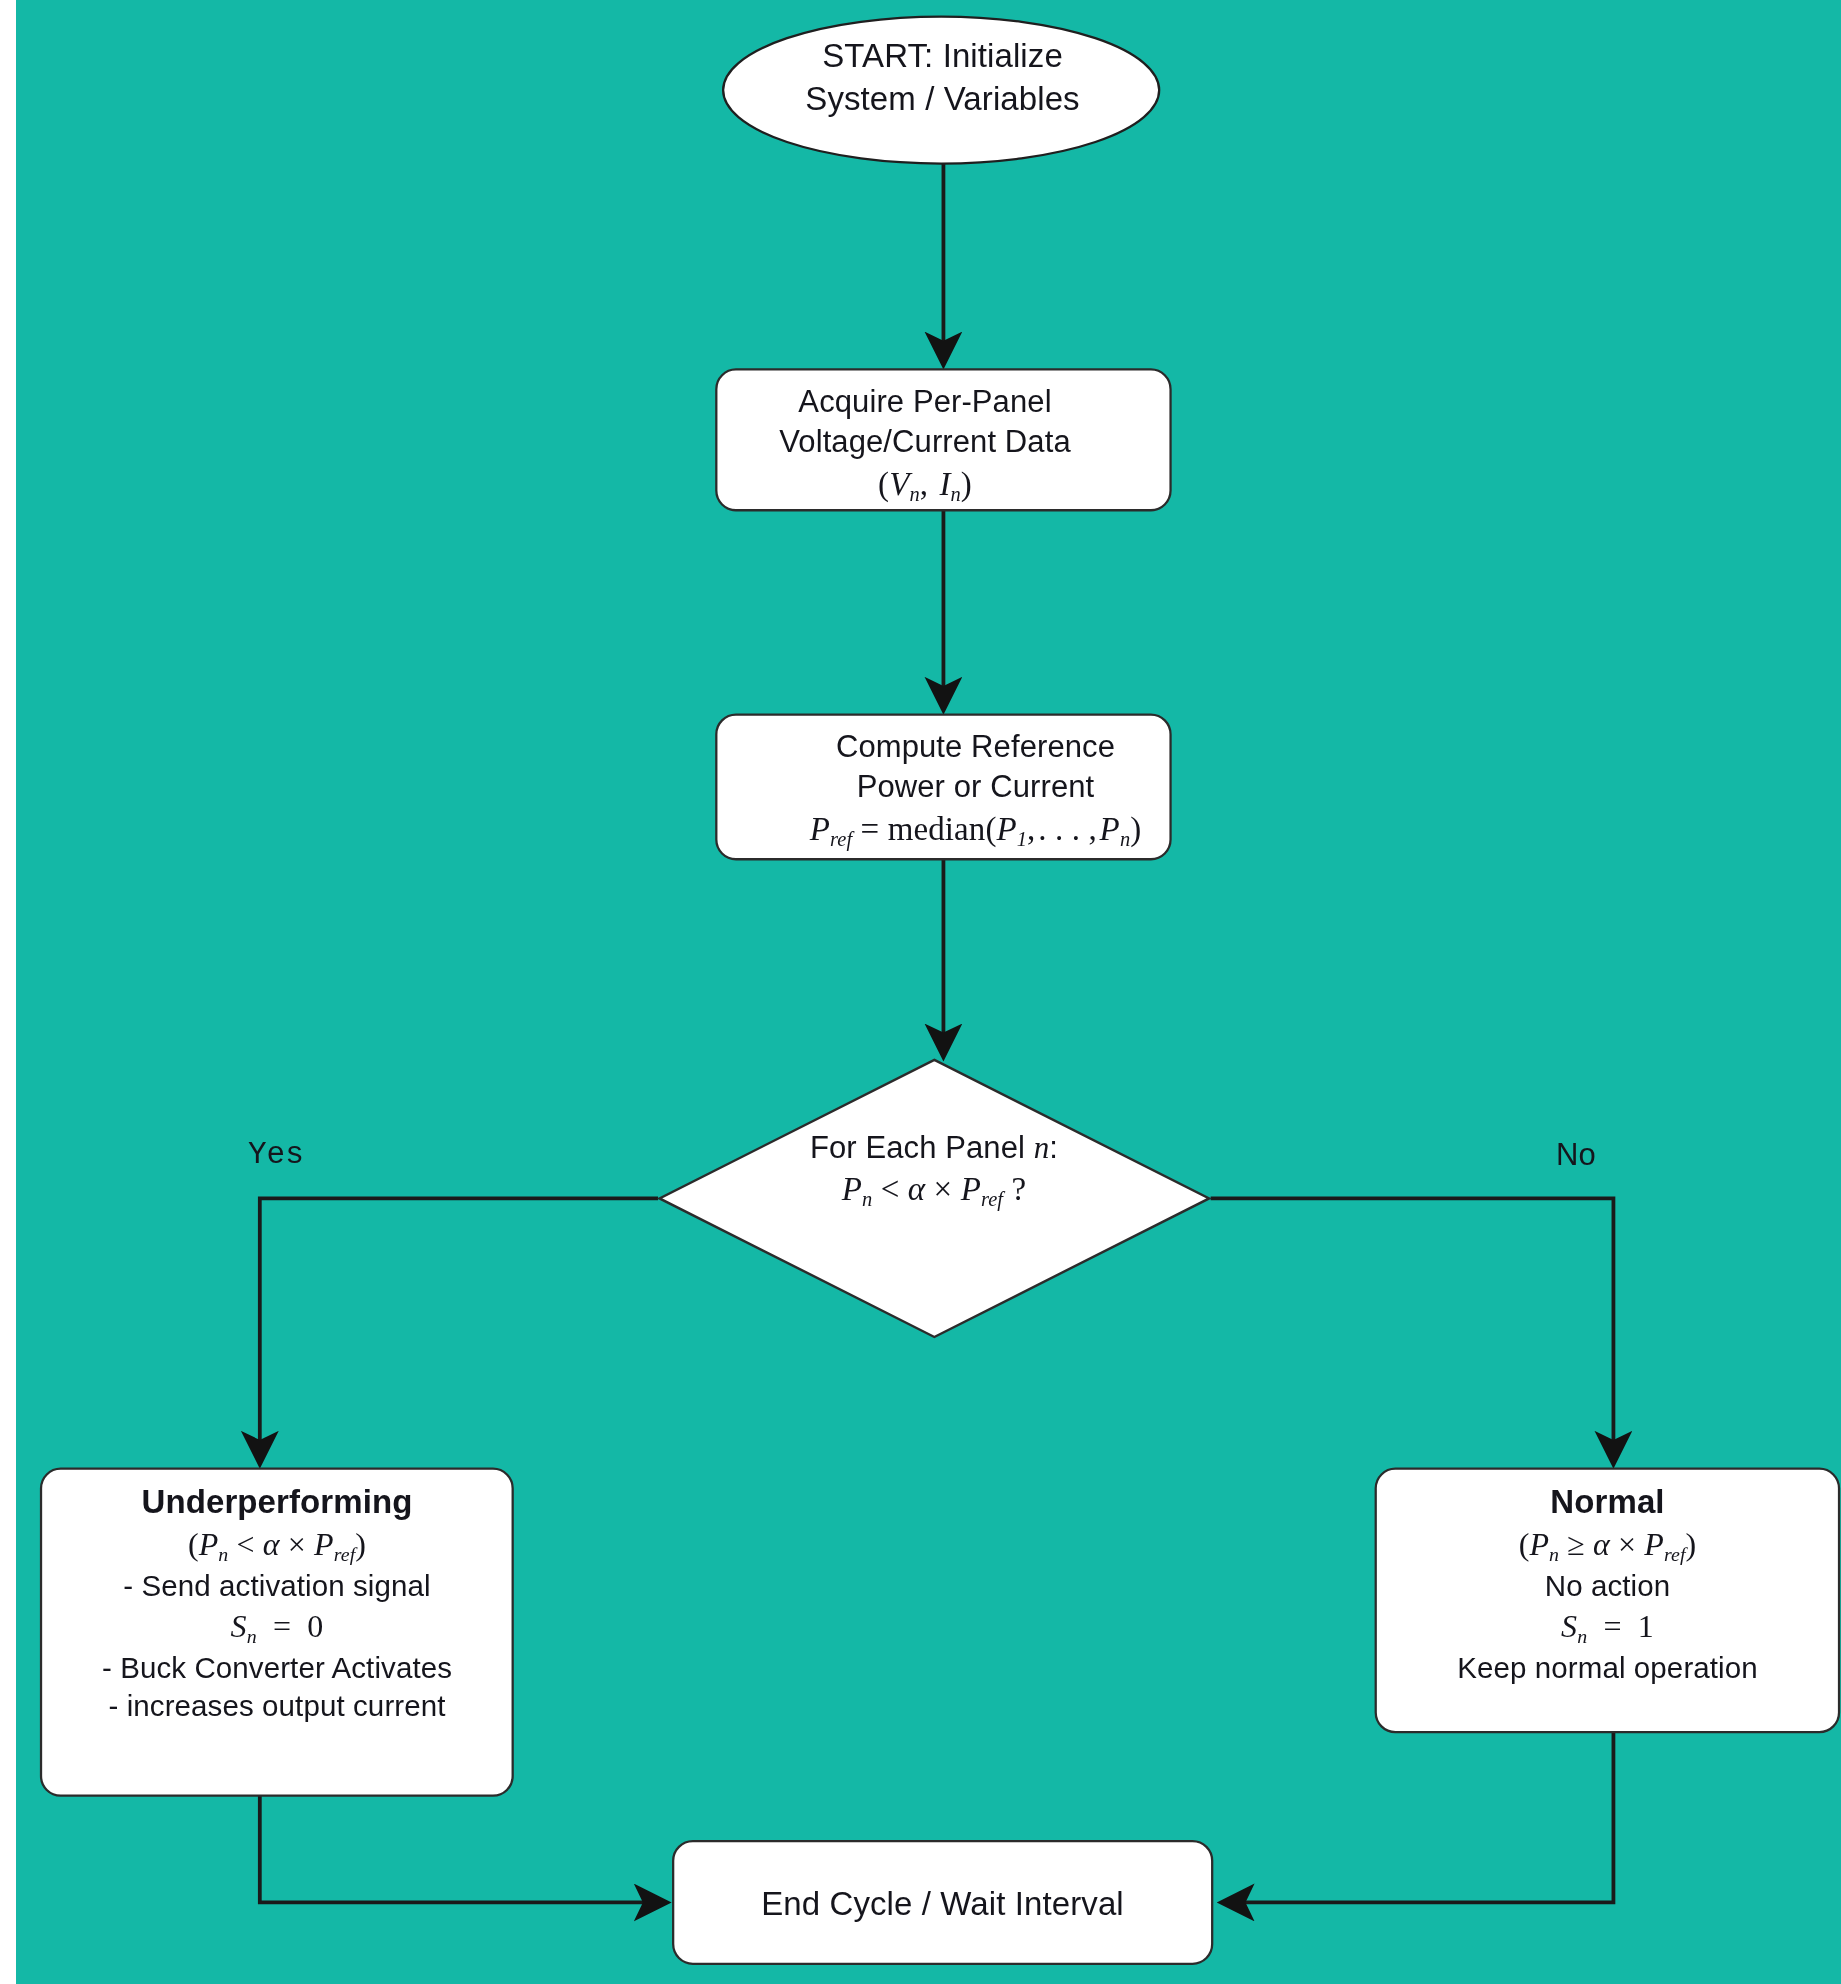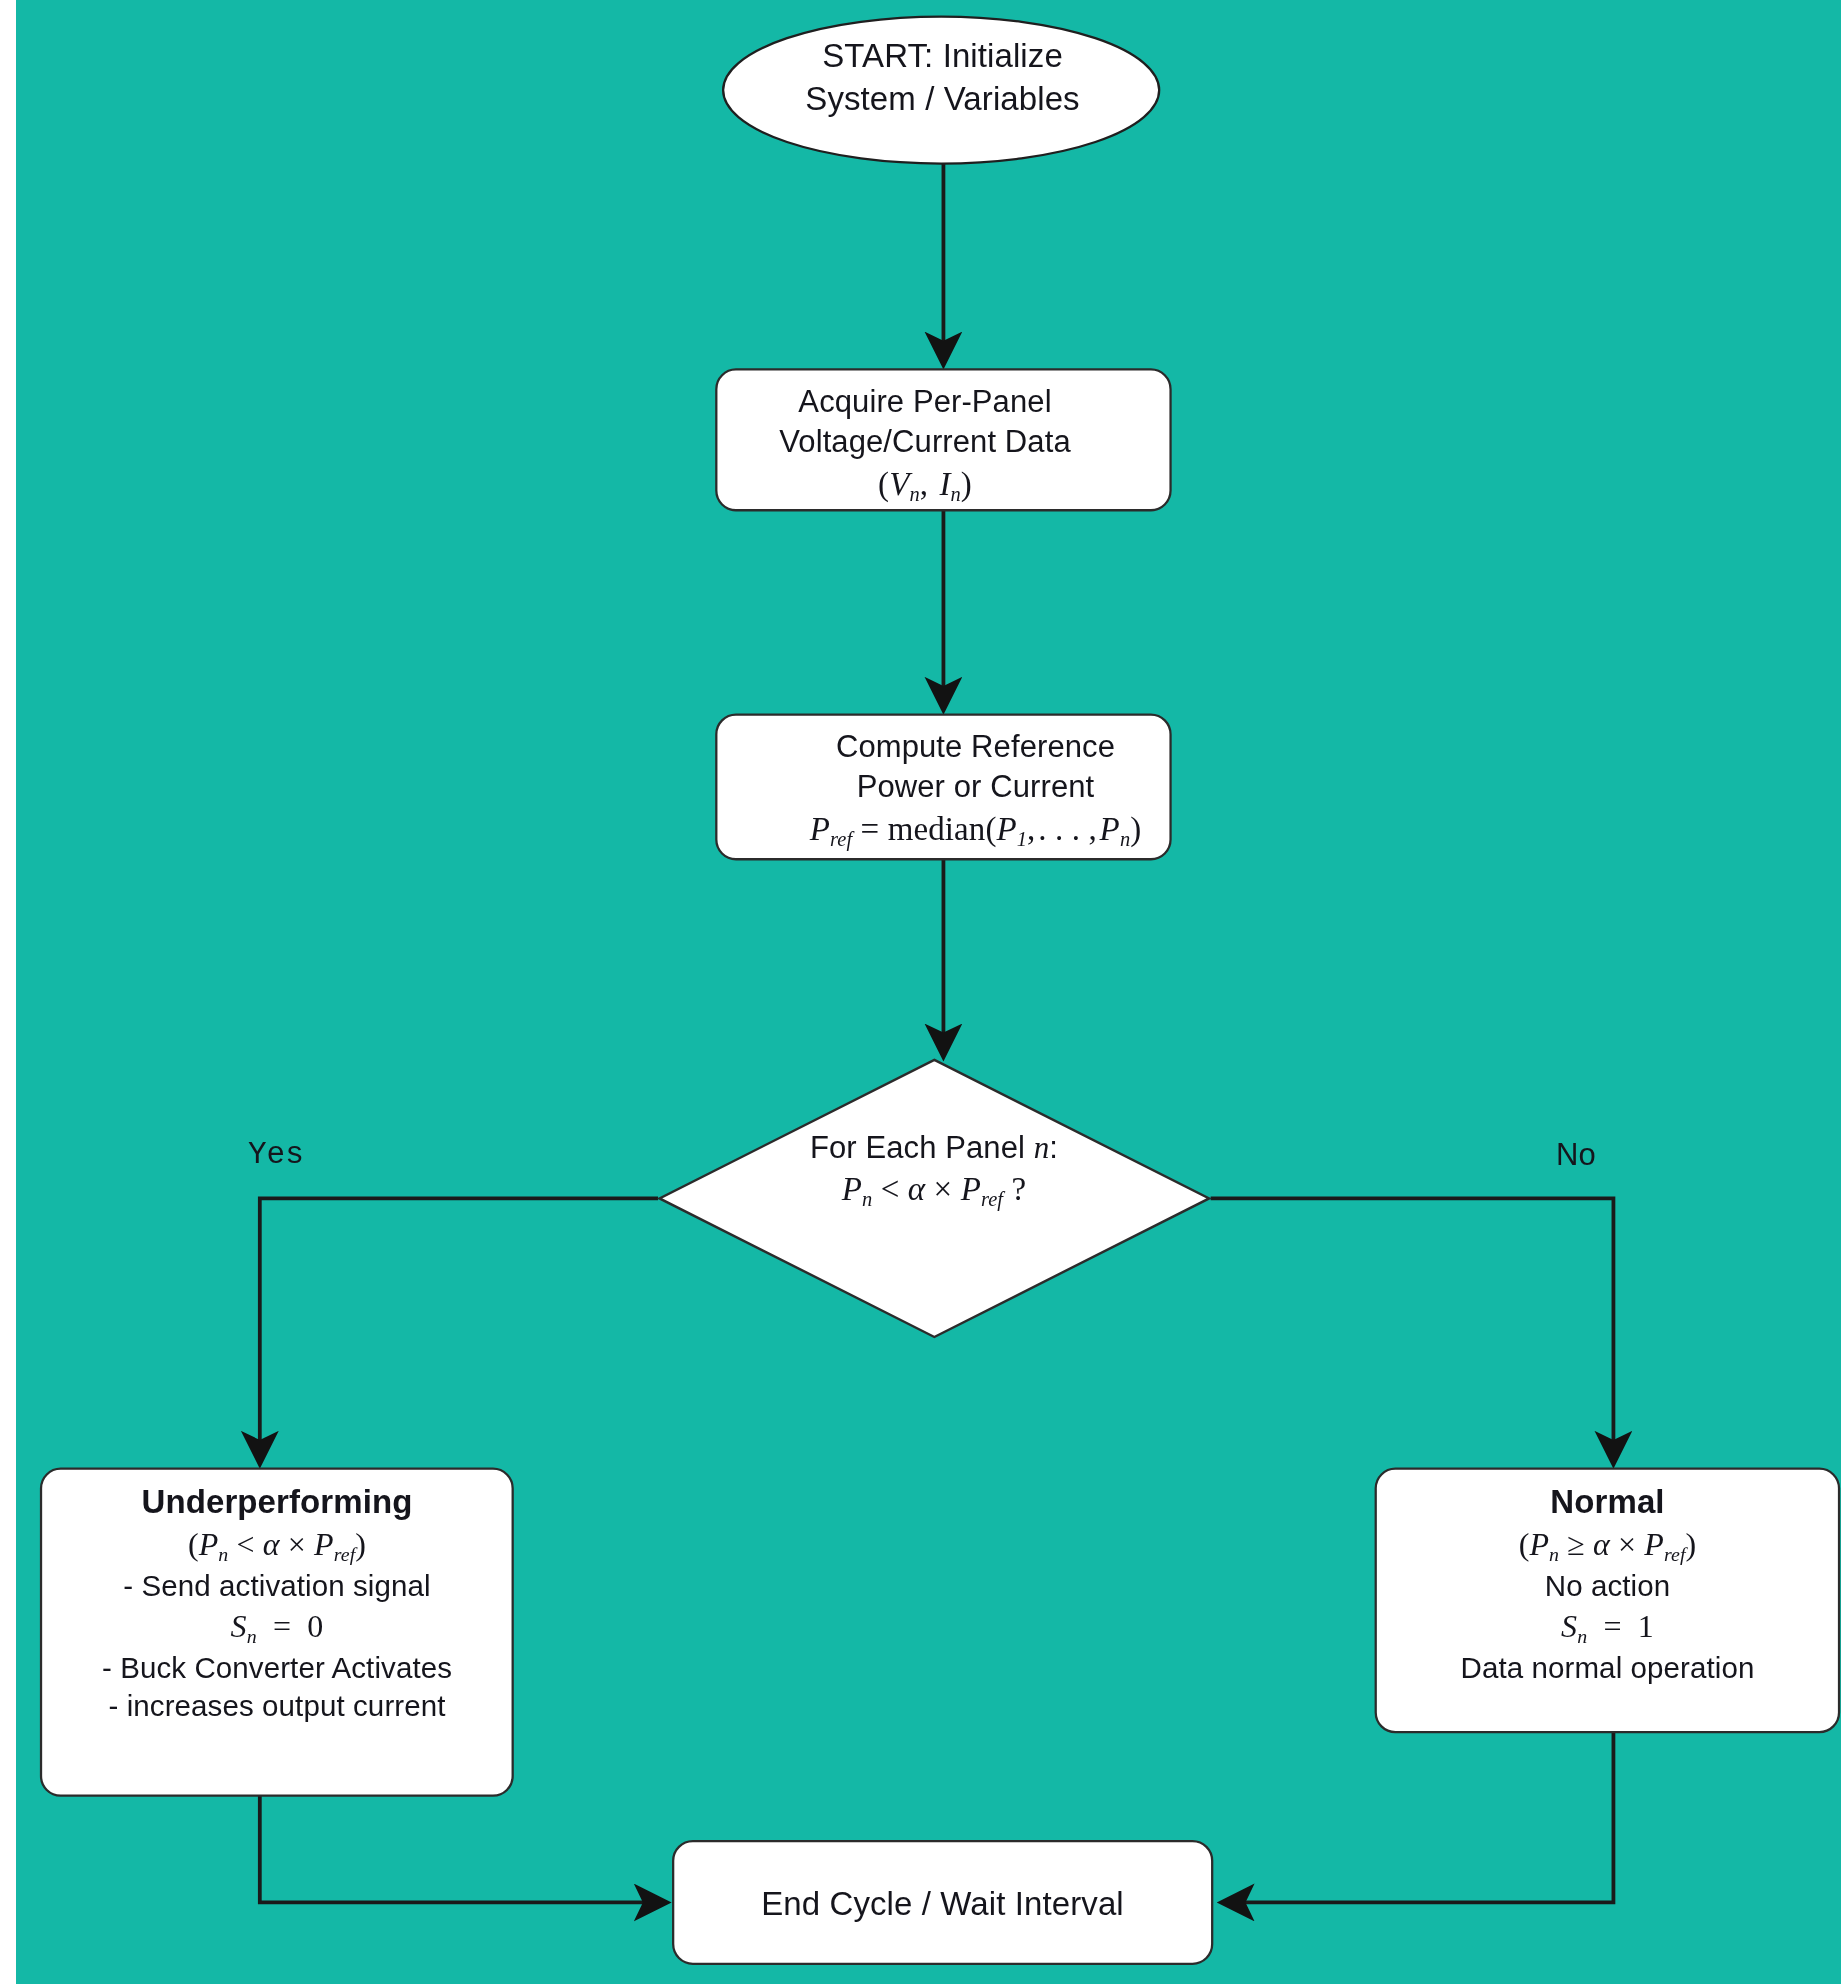--- a/index.html
+++ b/index.html
@@ -182,21 +182,21 @@
     <span class="ln bold-head" style="font-size:33px;">Normal</span>
     <span class="mathln" style="font-size:32px;"><span class="up">(</span><span>P</span><span class="sub">n</span>
       <span class="up">≥</span>
       <span>α</span>
       <span class="up">×</span>
       <span>P</span><span class="sub">ref</span><span class="up">)</span></span>
     <span class="ln">No action</span>
     <span class="mathln" style="font-size:32px;"><span>S</span><span class="sub">n</span>
       &nbsp;<span class="up">=</span>&nbsp;
       <span class="up">1</span></span>
-    <span class="ln">Data normal operation</span>
+    <span class="ln">Keep normal operation</span>
   </div>
 
   <div class="txt fs-end" style="left:657px; top:1883px; width:539px;">
     <span class="ln">End Cycle / Wait Interval</span>
   </div>
 
 </div>
 
 
 </body></html>

